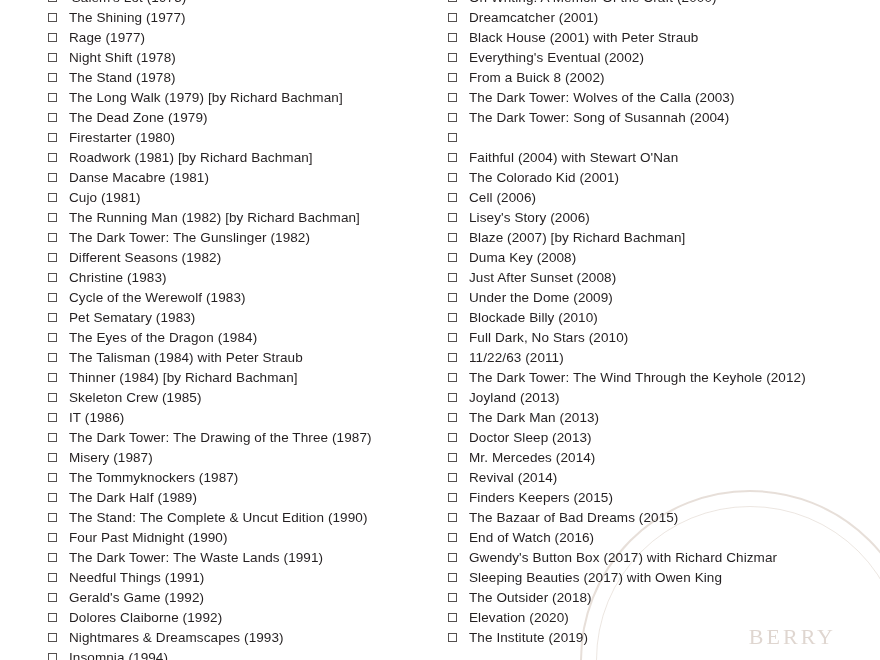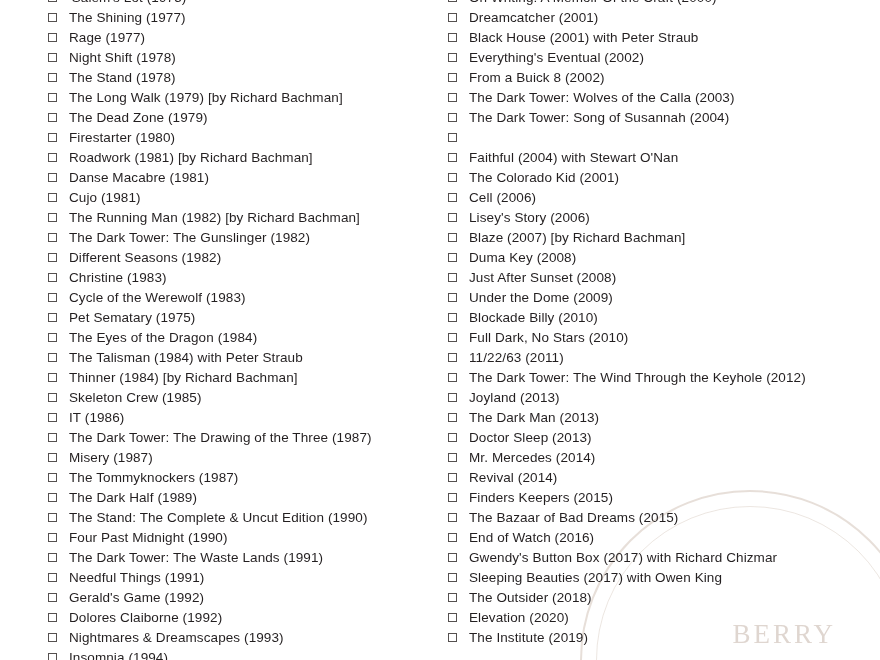--- a/index.html
+++ b/index.html
@@ -36,21 +36,21 @@
     right: 14px;
     bottom: 14px;
     border-radius: 50%;
     border: 1px solid rgba(170, 140, 120, 0.22);
   }
   .watermark-text {
     position: absolute;
     right: 44px;
     bottom: 10px;
     font-family: "Liberation Serif", serif;
-    font-size: 27px;
+    font-size: 22px;
     letter-spacing: 3px;
     color: rgba(150, 120, 100, 0.30);
     white-space: nowrap;
     pointer-events: none;
   }
 
   .columns {
     position: absolute;
     left: 0;
     top: -12px;
@@ -161,21 +161,21 @@
       <li>
           <span class="checkbox"></span>
           <span class="title">Christine (1983)</span>
         </li>
       <li>
           <span class="checkbox"></span>
           <span class="title">Cycle of the Werewolf (1983)</span>
         </li>
       <li>
           <span class="checkbox"></span>
-          <span class="title">Pet Sematary (1975)</span>
+          <span class="title">Pet Sematary (1983)</span>
         </li>
       <li>
           <span class="checkbox"></span>
           <span class="title">The Eyes of the Dragon (1984)</span>
         </li>
       <li>
           <span class="checkbox"></span>
           <span class="title">The Talisman (1984) with Peter Straub</span>
         </li>
       <li>

